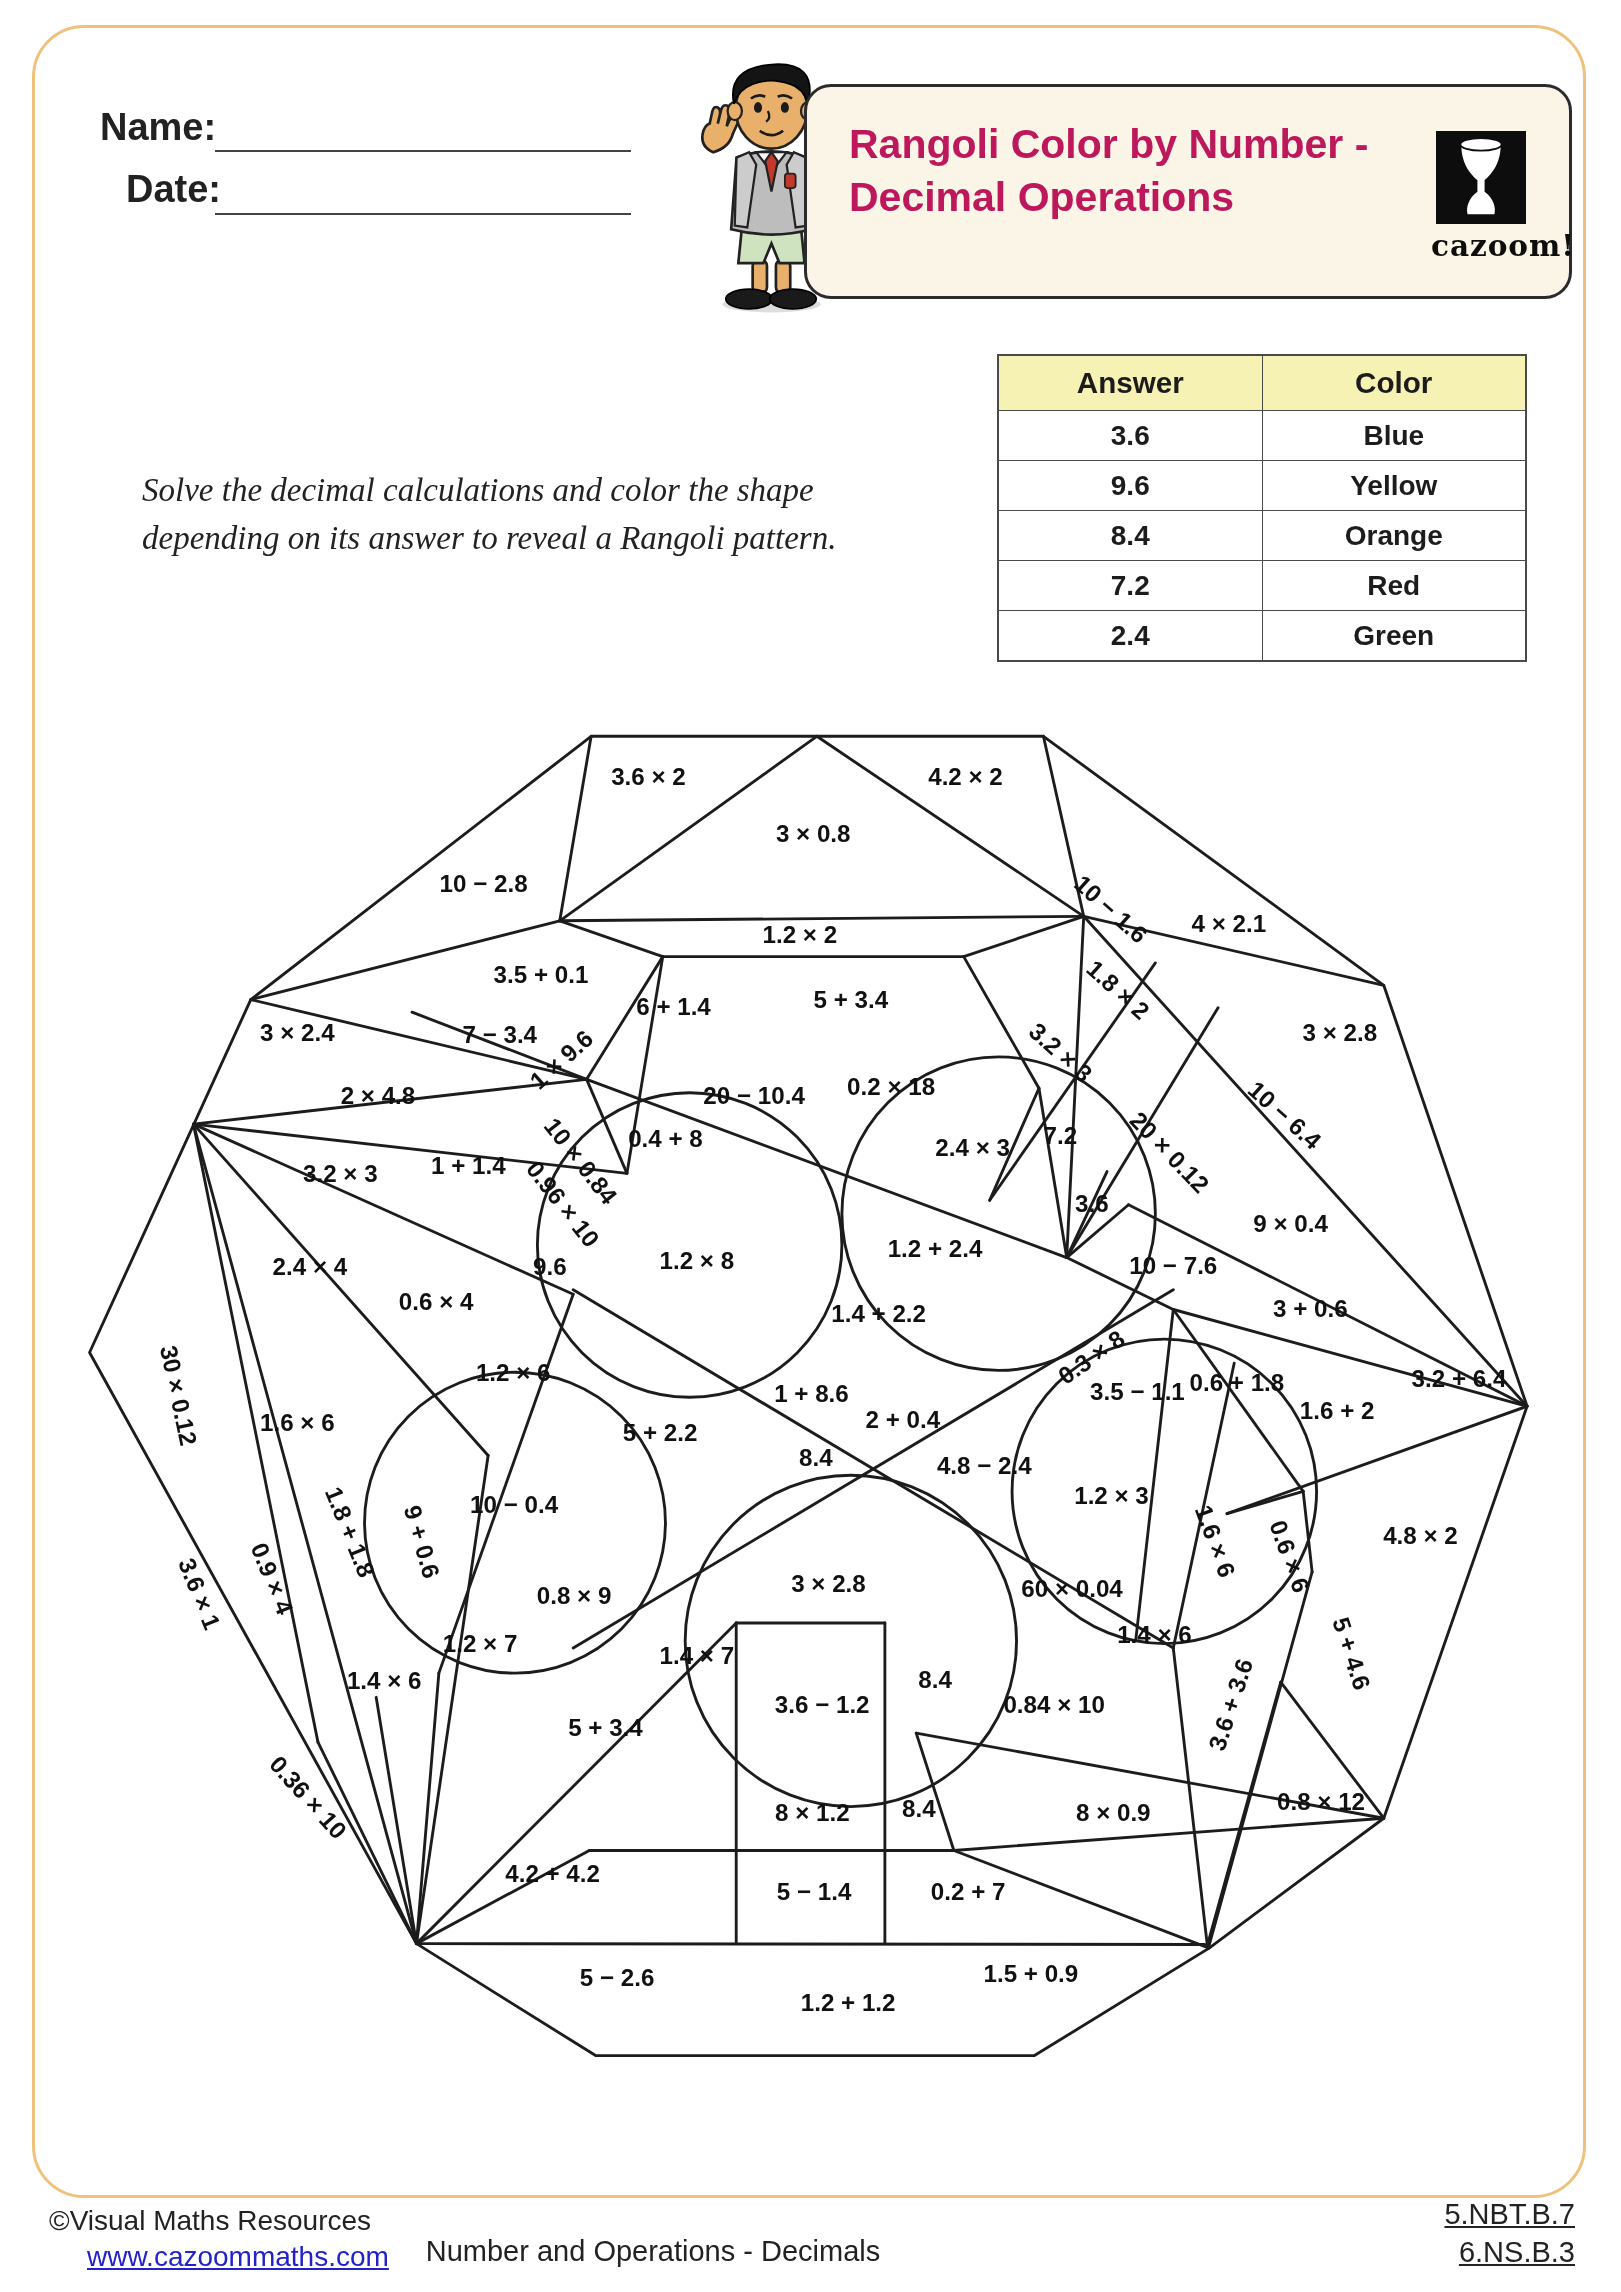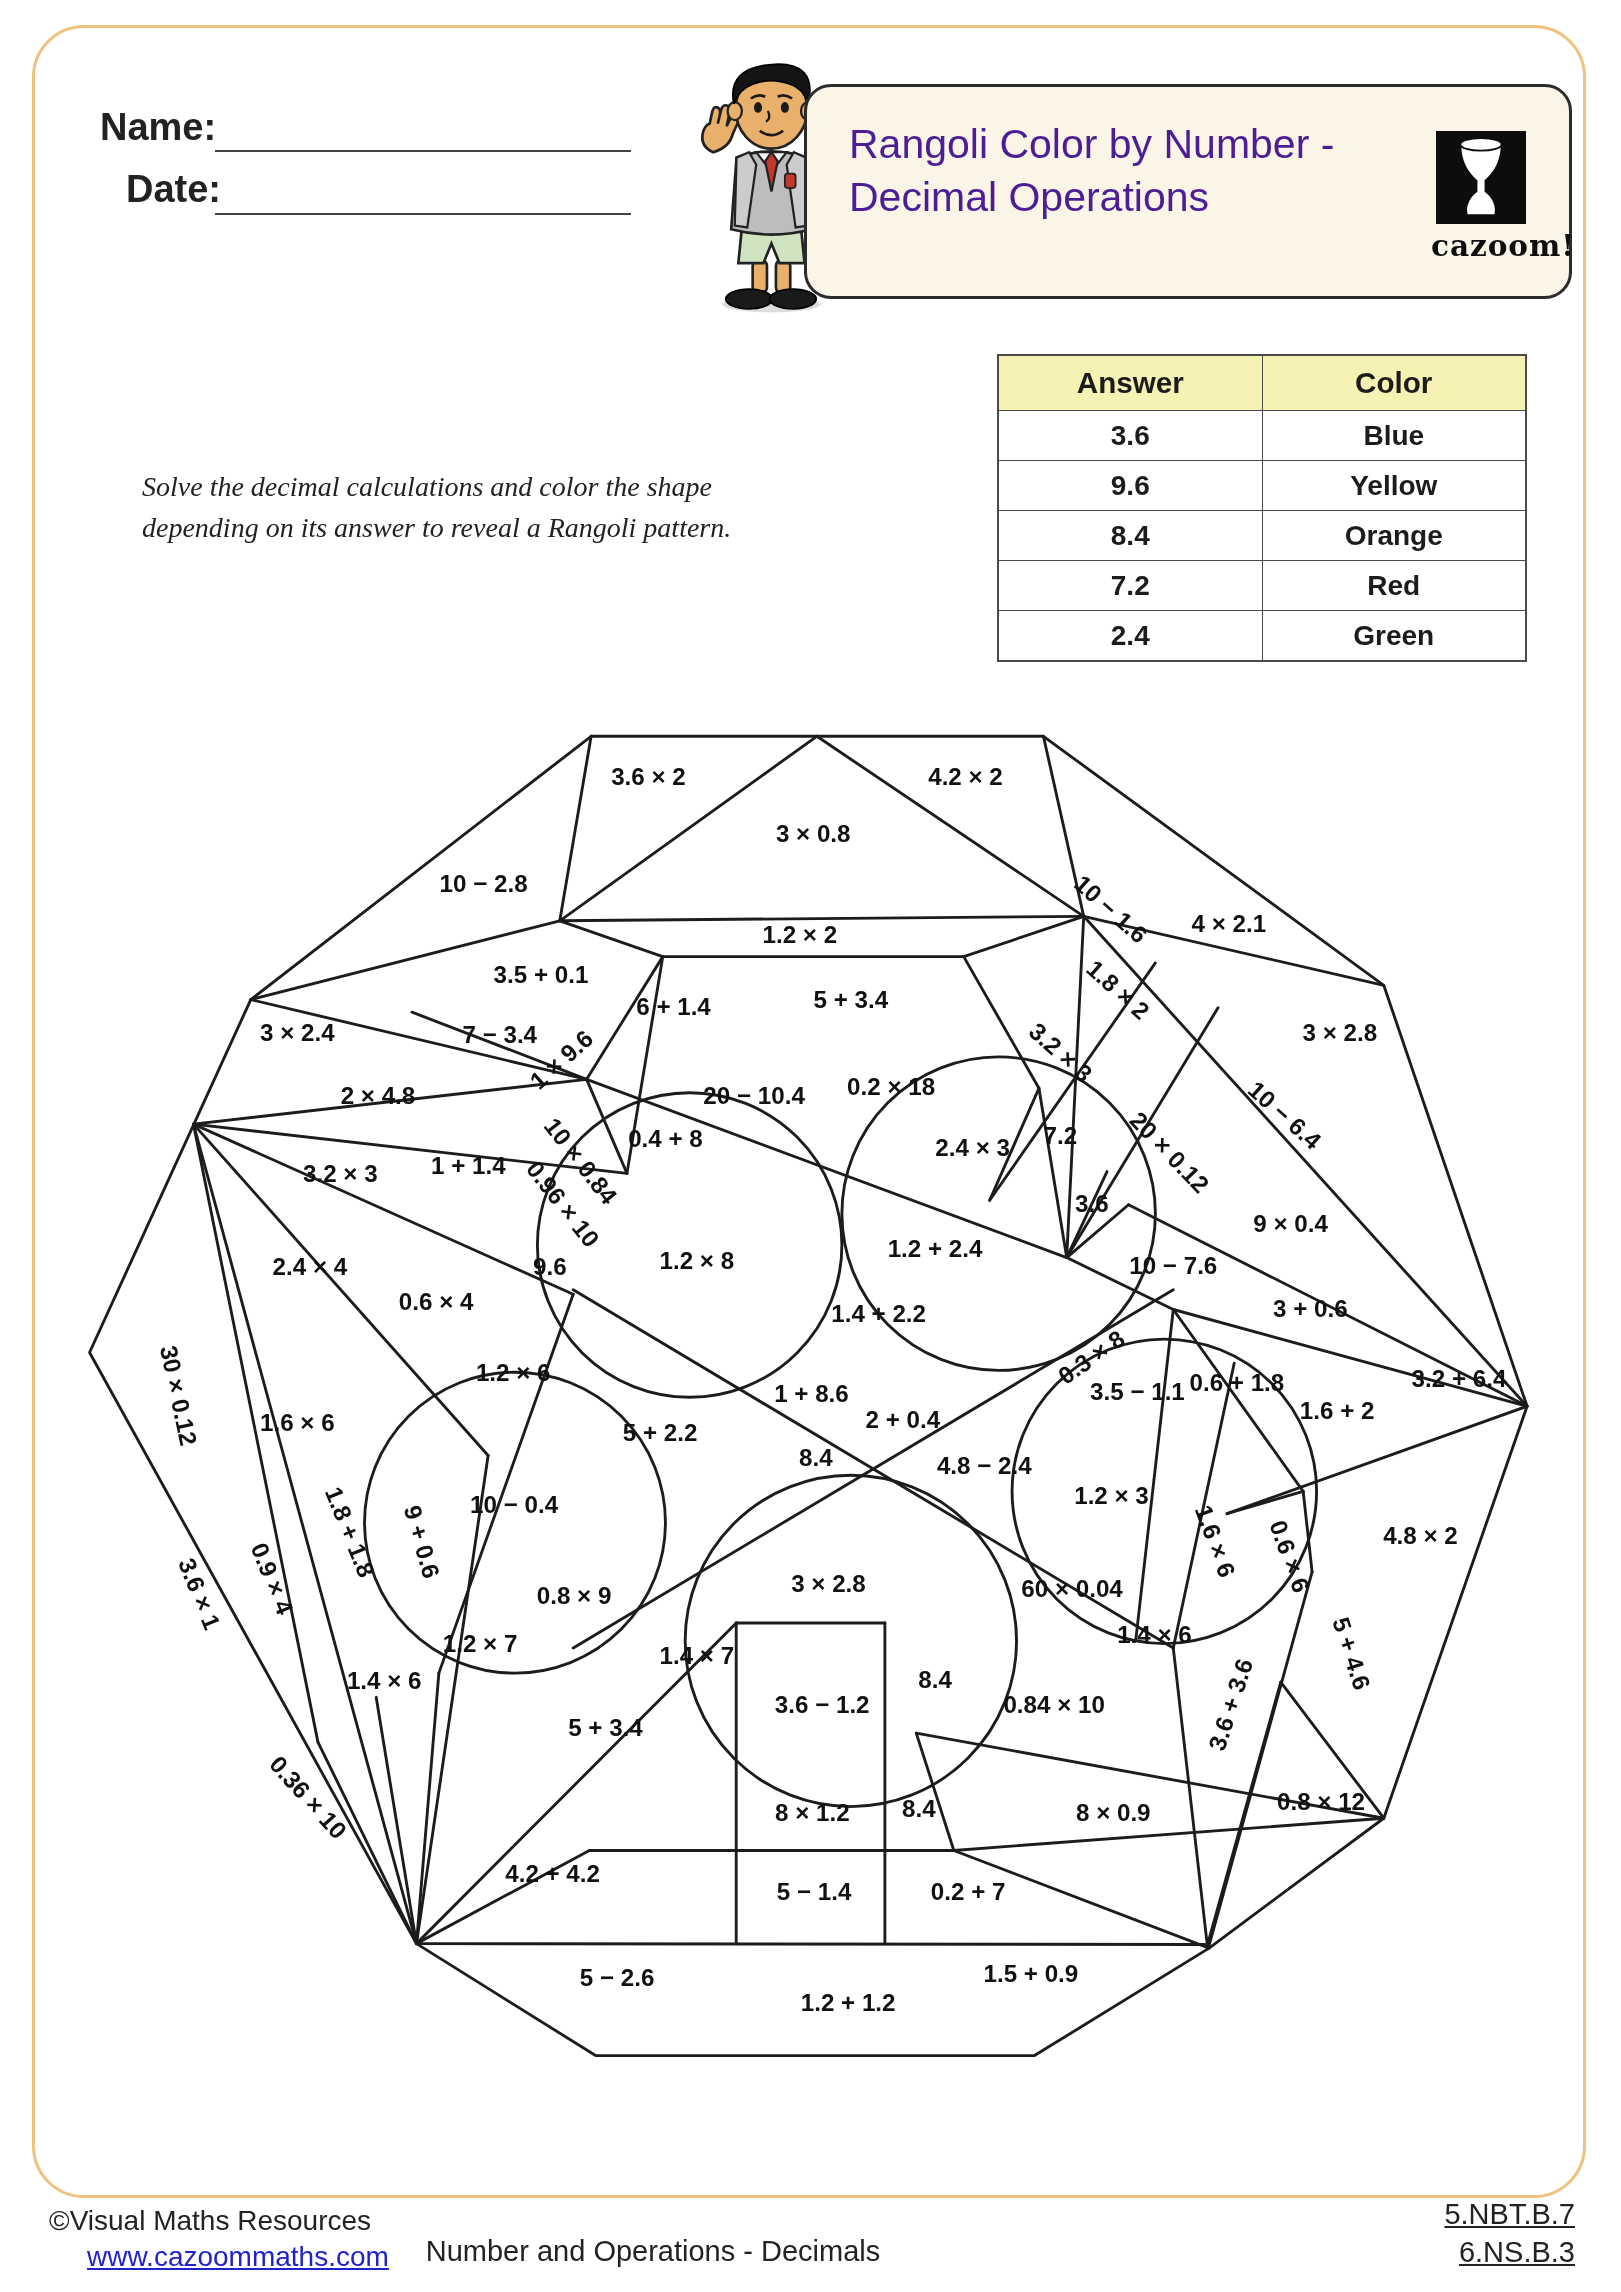--- a/index.html
+++ b/index.html
@@ -5,26 +5,26 @@
   html,body{margin:0;padding:0;background:#ffffff;}
   body{width:1622px;height:2293px;position:relative;font-family:"Liberation Sans",sans-serif;color:#111;overflow:hidden;}
   .abs{position:absolute;}
   
   #page-border{left:32px;top:25px;width:1548px;height:2167px;border:3.6px solid #eec27c;border-radius:52px;}
   
   .field-label{font-size:38px;font-weight:bold;color:#222;}
   .write-line{height:0;border-bottom:2.7px solid #444;}
   
   #title-box{left:804px;top:84px;width:768px;height:215px;background:#faf5e6;border:3.6px solid #2b2b2b;border-radius:27px;box-sizing:border-box;}
-  #title-text{left:849px;top:118px;width:555px;font-size:41px;font-weight:normal;color:#4c1d95;line-height:1.3;}
+  #title-text{left:849px;top:118px;width:555px;font-size:41px;font-weight:bold;color:#be185d;line-height:1.3;}
   #logo{left:1431px;top:131px;width:99px;height:161px;text-align:center;}
   #logo-square{width:90px;height:93px;background:#0d0d0d;margin:0 auto;}
   #logo-word{font-family:"DejaVu Serif",serif;font-weight:bold;font-size:29.6px;color:#0d0d0d;margin-top:3.6px;letter-spacing:0.9px;}
   
-  #instructions{left:142px;top:467px;width:860px;font-family:"Liberation Serif",serif;font-style:italic;font-size:28px;line-height:1.45;color:#222;}
+  #instructions{left:142px;top:467px;width:860px;font-family:"Liberation Serif",serif;font-style:italic;font-size:33px;line-height:1.45;color:#222;}
   
   #key-table{left:997px;top:354px;width:530px;border-collapse:collapse;table-layout:fixed;}
   #key-table th,#key-table td{border:1.8px solid #4a4a4a;text-align:center;font-weight:bold;color:#1c1c1c;}
   #key-table th{height:52px;font-size:29.6px;background:#f5f2b3;}
   #key-table td{height:47px;font-size:28px;background:#fff;}
   #key-table{border:2.7px solid #4a4a4a;padding-left:20px;}
   
   #pattern{left:0;top:0;}
   #pattern path,#pattern circle{fill:none;stroke:#1c1c1c;stroke-width:3.2;stroke-linejoin:round;stroke-linecap:round;}
   #pattern text.lbl{font-family:"Liberation Sans",sans-serif;font-size:27px;font-weight:bold;fill:#111;text-anchor:middle;}

